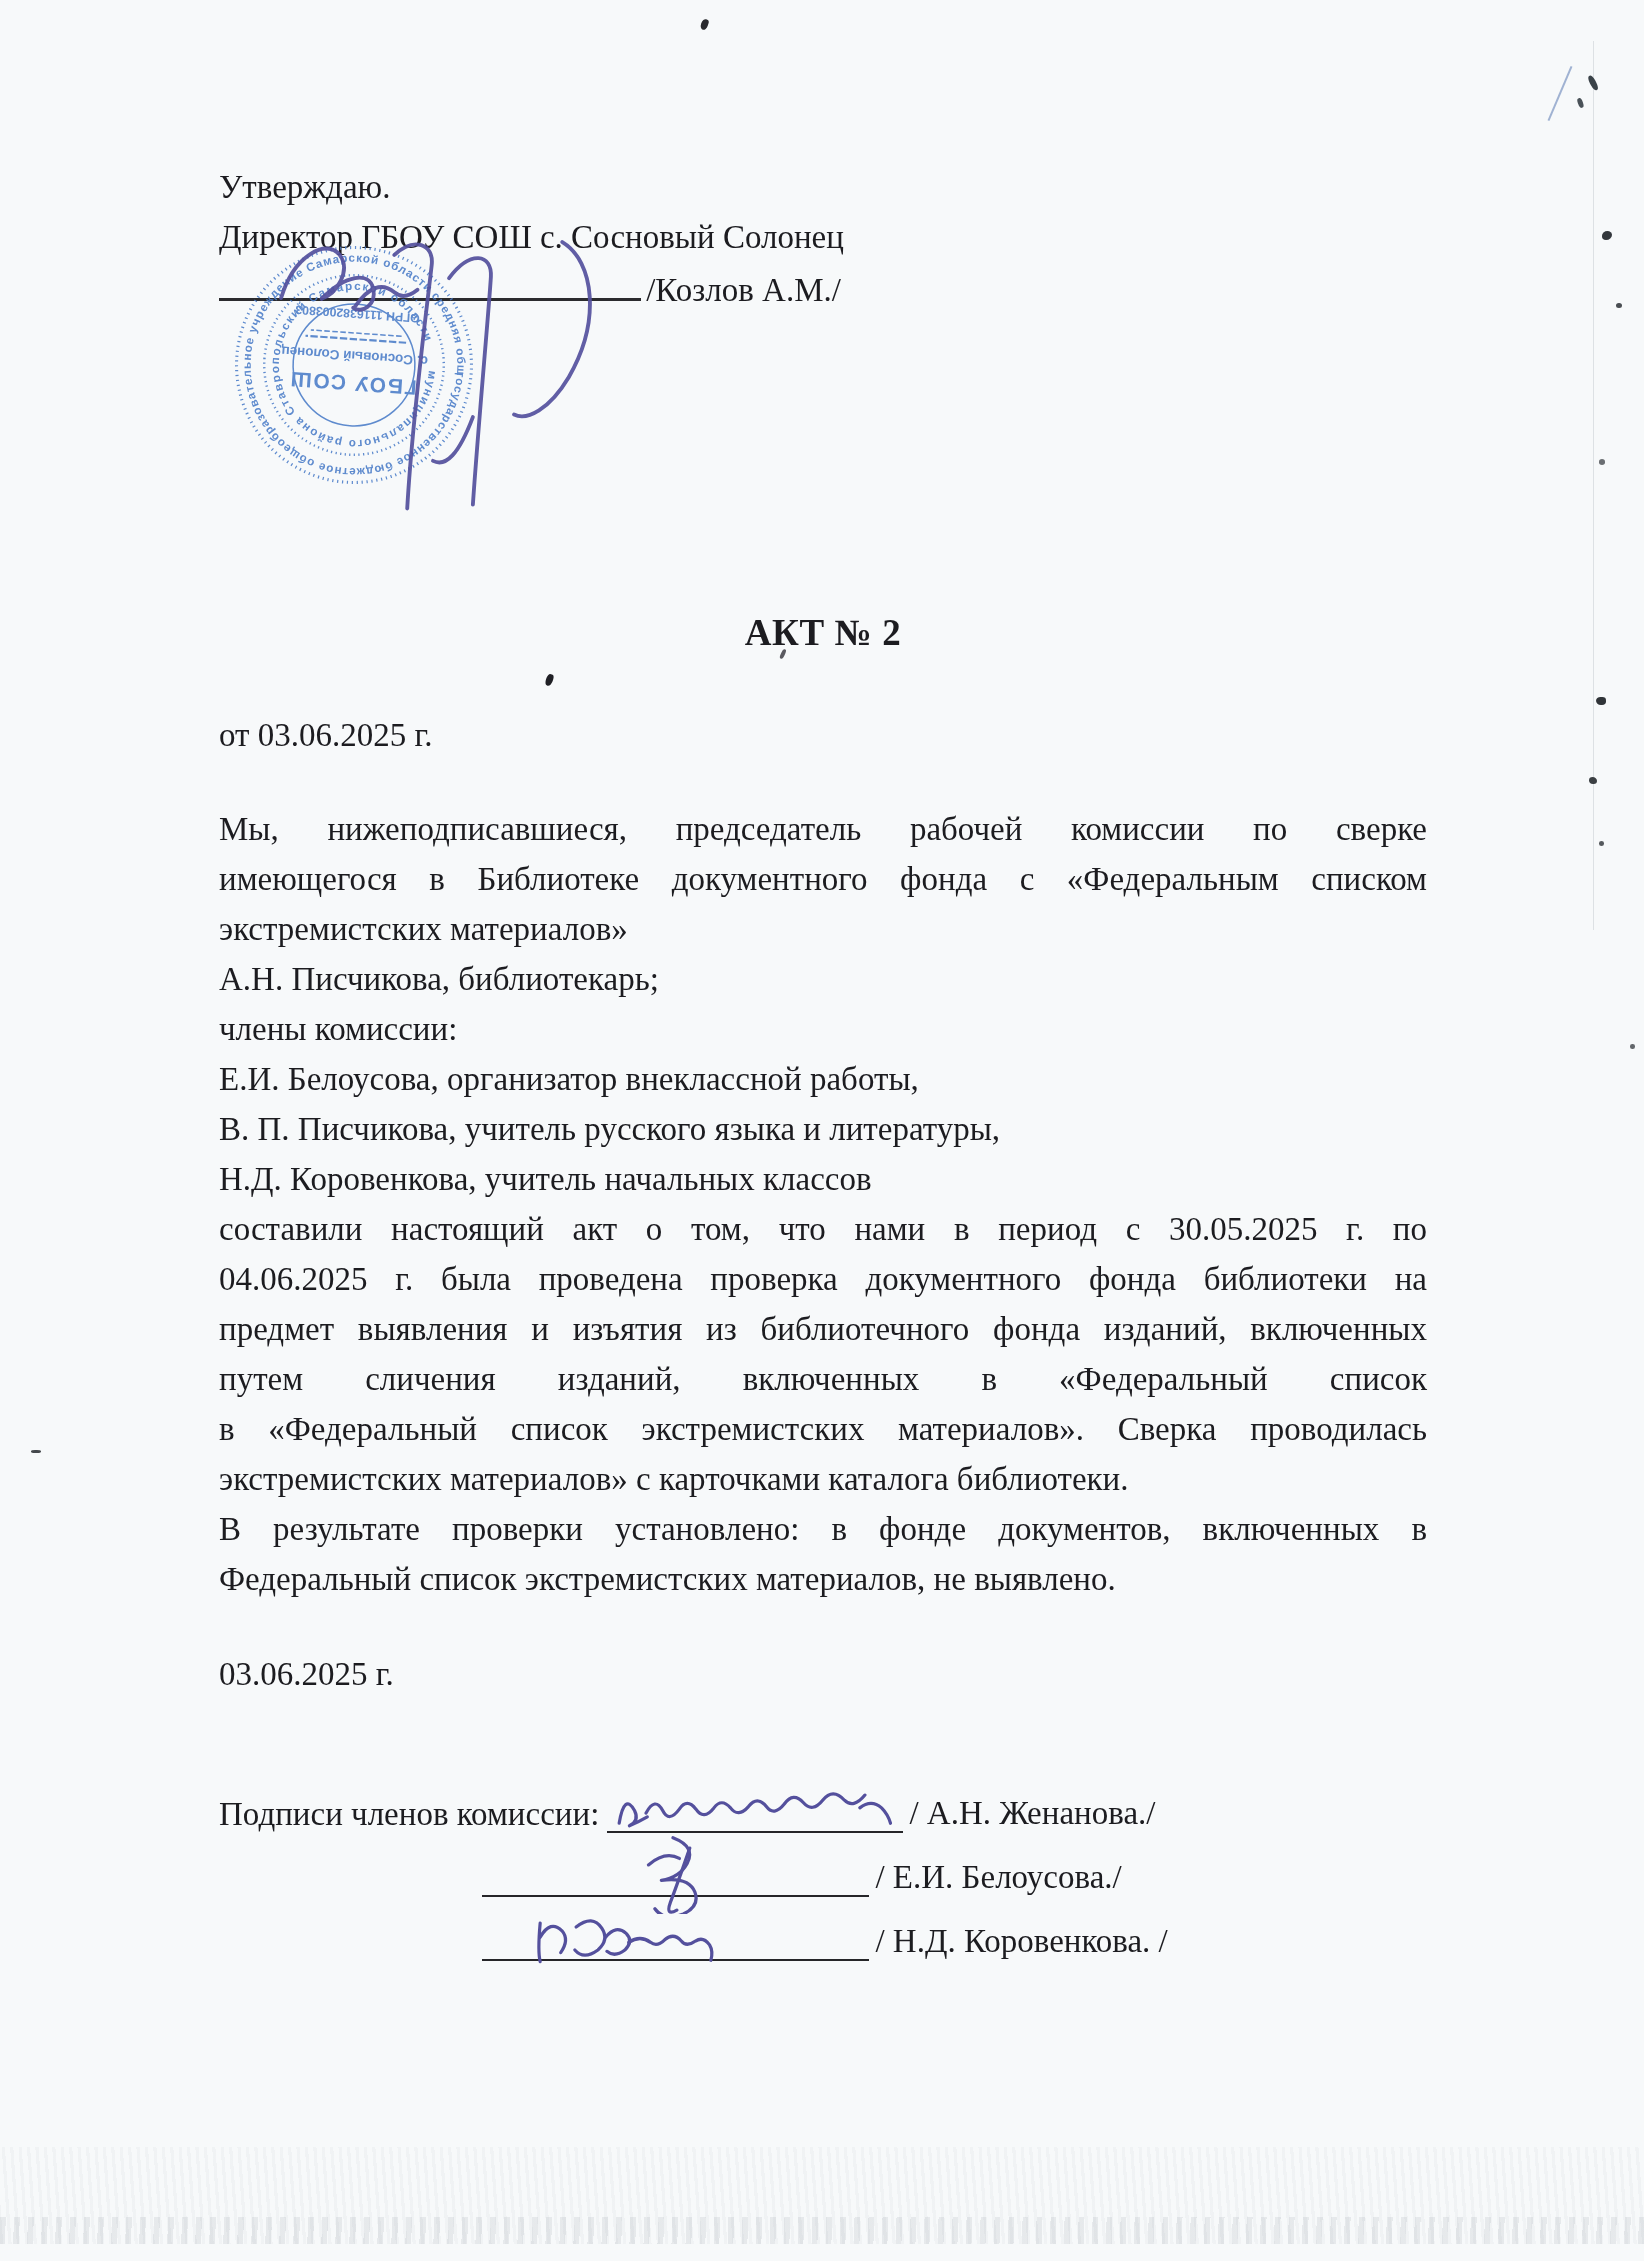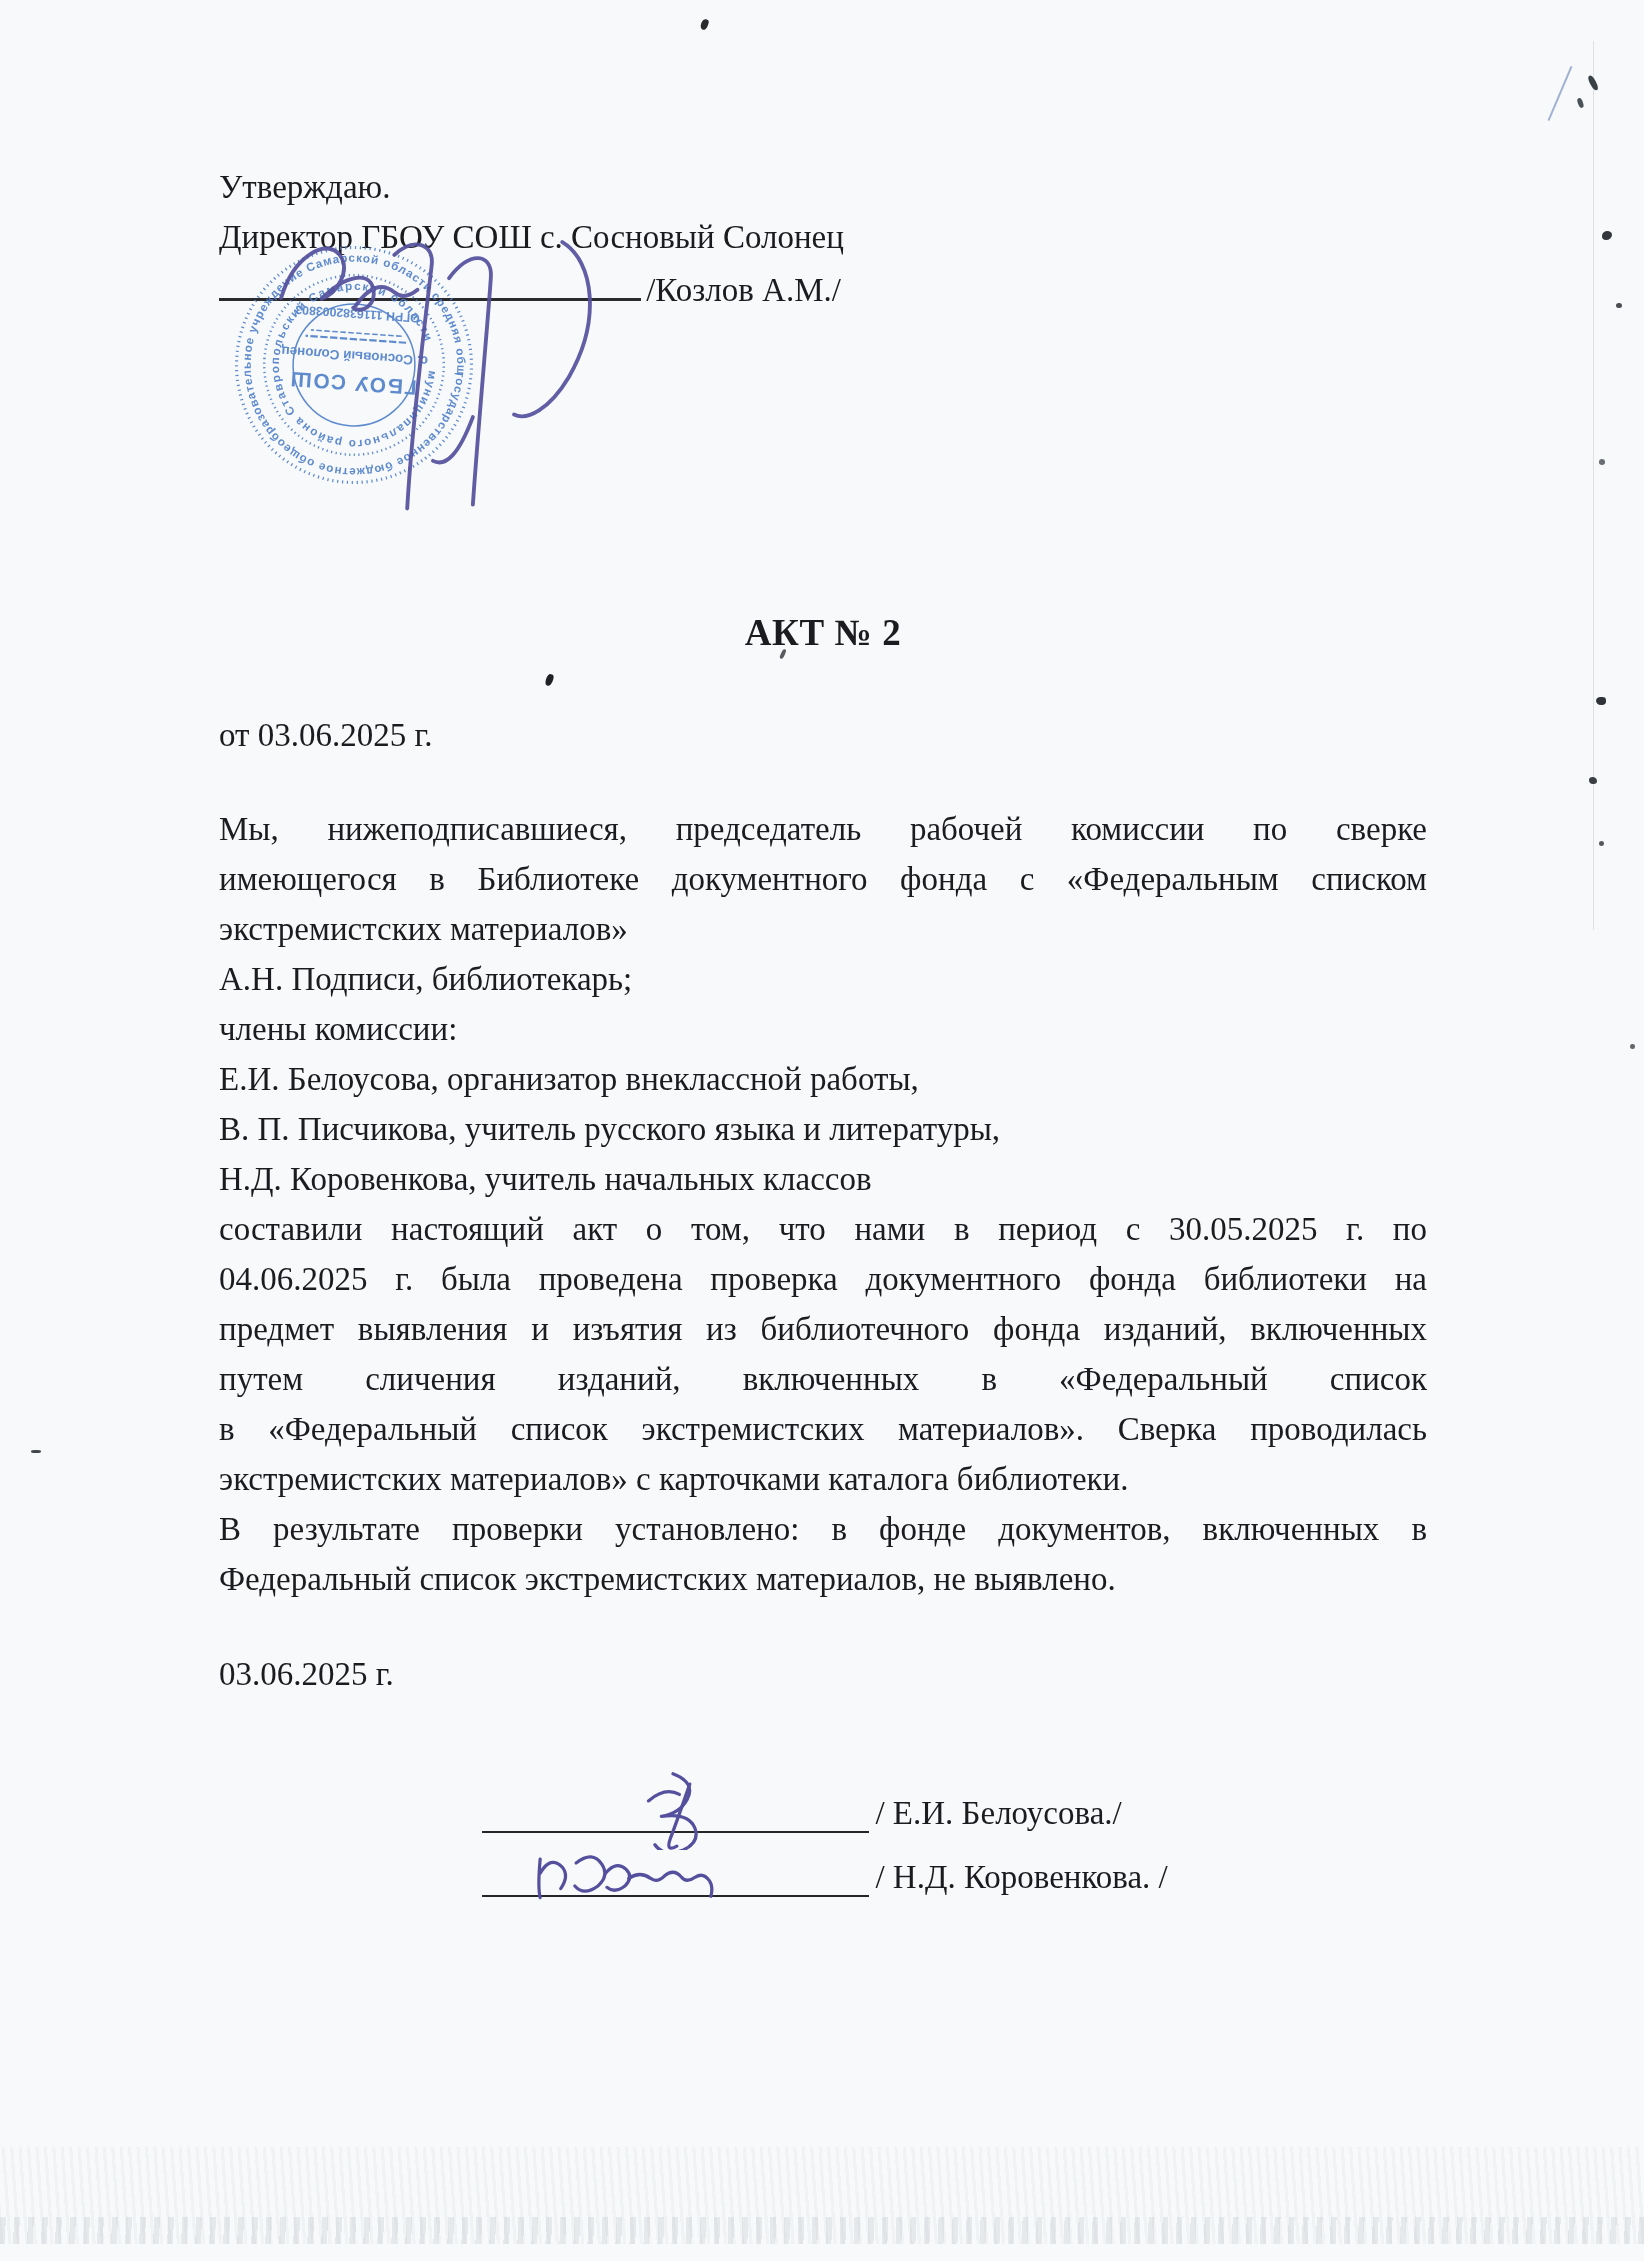--- a/index.html
+++ b/index.html
@@ -142,41 +142,54 @@
 
   <div class="doc-title">АКТ № 2</div>
 
   <div class="line date-line">от 03.06.2025 г.</div>
 
   <div class="body-block">
     <div class="jline">Мы, нижеподписавшиеся, председатель рабочей комиссии по сверке</div>
     <div class="jline">имеющегося в Библиотеке документного фонда с «Федеральным списком</div>
     <div class="jline jlast">экстремистских материалов»</div>
 
-    <div class="line">А.Н. Подписи, библиотекарь;</div>
+    <div class="line">А.Н. Писчикова, библиотекарь;</div>
     <div class="line">члены комиссии:</div>
     <div class="line">Е.И. Белоусова, организатор внеклассной работы,</div>
     <div class="line">В. П. Писчикова, учитель русского языка и литературы,</div>
     <div class="line">Н.Д. Коровенкова, учитель начальных классов</div>
 
     <div class="jline">составили настоящий акт о том, что нами в период с 30.05.2025 г. по</div>
     <div class="jline">04.06.2025 г. была проведена проверка документного фонда библиотеки на</div>
     <div class="jline">предмет выявления и изъятия из библиотечного фонда изданий, включенных</div>
     <div class="jline">путем сличения изданий, включенных в «Федеральный список</div>
     <div class="jline">в «Федеральный список экстремистских материалов». Сверка проводилась</div>
     <div class="jline jlast">экстремистских материалов» с карточками каталога библиотеки.</div>
 
     <div class="jline">В результате проверки установлено: в фонде документов, включенных в</div>
     <div class="jline jlast">Федеральный список экстремистских материалов, не выявлено.</div>
   </div>
 
   <div class="line closing-date">03.06.2025 г.</div>
 
   <div class="sig-block">
 
+    <div class="sig-row">
+      <span class="sig-label">Подписи членов комиссии:</span>
+      <span class="sig-line w1">
+        <svg viewBox="0 0 460 100" width="296" height="64" style="left:-3.9px;bottom:-14px;">
+          <g class="ink" stroke-width="5">
+            <path d="M 24 66 q 8 -48 24 -20 q 8 16 -8 24 q 14 -6 28 -14"></path>
+            <path d="M 66 50 q 14 -26 26 -4 q 10 20 26 -2 q 12 -18 26 0 q 12 18 28 -2 q 12 -16 26 0 q 12 16 28 -2 q 14 -18 28 0 q 12 16 28 -4 q 14 -20 30 -2 q 14 16 30 -4 q 16 -20 34 0 q 14 14 32 -8"></path>
+            <path d="M 400 42 q 18 -14 34 0 q 10 10 14 24"></path>
+          </g>
+        </svg>
+      </span>
+      <span class="sig-name">/ А.Н. Женанова./</span>
+    </div>
 
     <div class="sig-row">
       <span class="sig-line w2">
         <svg viewBox="0 0 220 130" width="142" height="84" style="left:129px;bottom:-19.3px;">
           <g class="ink" stroke-width="5">
             <path d="M 96 12 q 36 14 22 40 q -12 22 -40 26 q 42 -6 52 18 q 8 22 -18 34 q -30 12 -44 -8"></path>
             <path d="M 122 28 q -20 58 -30 84 q -8 22 10 12"></path>
             <path d="M 58 54 q 26 -22 48 -10"></path>
           </g>
         </svg>

